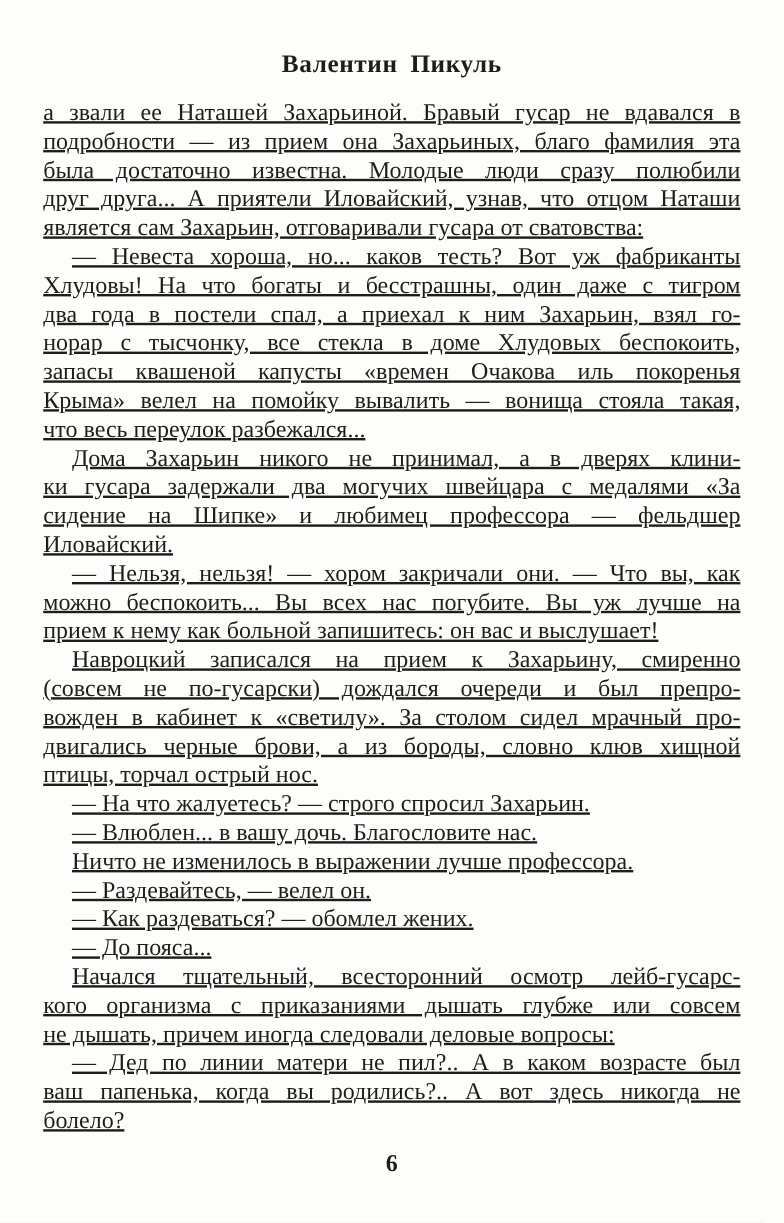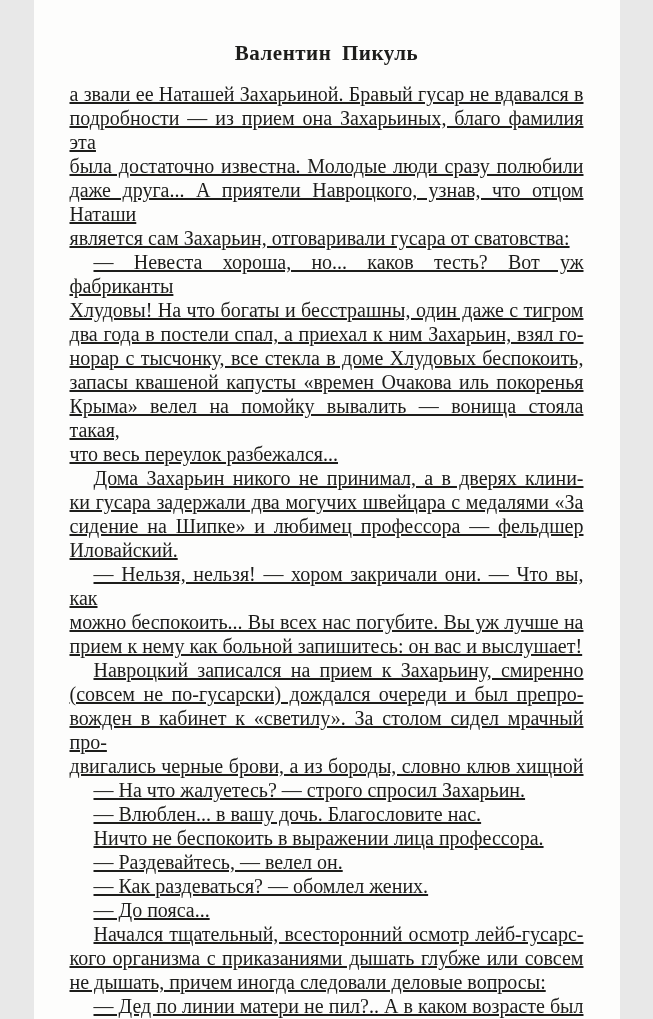--- a/index.html
+++ b/index.html
@@ -5,21 +5,21 @@
   html, body {
     margin: 0;
     padding: 0;
   }
   body {
     background: #e8e8e8;
     font-family: "Liberation Serif", "DejaVu Serif", serif;
   }
   .page {
     position: relative;
-    width: 586px;
+    width: 653px;
     height: 1019px;
     margin: 0 auto;
     box-sizing: border-box;
     padding: 0 36px;
     background: #fdfdfc;
     color: #1d1d1b;
     overflow: hidden;
   }
   .running-head {
     margin-top: 42px;
@@ -64,21 +64,21 @@
 <body>
 
 <div class="page" style="background: rgb(253, 253, 252); color: rgb(29, 29, 27);">
   <div class="running-head">Валентин Пикуль</div>
 
   <div class="page-body">
       <div class="para">
         <div class="line">а звали ее Наташей Захарьиной. Бравый гусар не вдавался в</div>
         <div class="line">подробности — из прием она Захарьиных, благо фамилия эта</div>
         <div class="line">была достаточно известна. Молодые люди сразу полюбили</div>
-        <div class="line">даже друга... А приятели Навроцкого, узнав, что отцом Наташи</div>
+        <div class="line">друг друга... А приятели Иловайский, узнав, что отцом Наташи</div>
         <div class="line last">является сам Захарьин, отговаривали гусара от сватовства:</div>
       </div>
       <div class="para">
         <div class="line first-indent">— Невеста хороша, но... каков тесть? Вот уж фабриканты</div>
         <div class="line">Хлудовы! На что богаты и бесстрашны, один даже с тигром</div>
         <div class="line">два года в постели спал, а приехал к ним Захарьин, взял го-</div>
         <div class="line">норар с тысчонку, все стекла в доме Хлудовых беспокоить,</div>
         <div class="line">запасы квашеной капусты «времен Очакова иль покоренья</div>
         <div class="line">Крыма» велел на помойку вывалить — вонища стояла такая,</div>
         <div class="line last">что весь переулок разбежался...</div>
@@ -92,29 +92,30 @@
       <div class="para">
         <div class="line first-indent">— Нельзя, нельзя! — хором закричали они. — Что вы, как</div>
         <div class="line">можно беспокоить... Вы всех нас погубите. Вы уж лучше на</div>
         <div class="line last">прием к нему как больной запишитесь: он вас и выслушает!</div>
       </div>
       <div class="para">
         <div class="line first-indent">Навроцкий записался на прием к Захарьину, смиренно</div>
         <div class="line">(совсем не по-гусарски) дождался очереди и был препро-</div>
         <div class="line">вожден в кабинет к «светилу». За столом сидел мрачный про-</div>
         <div class="line">двигались черные брови, а из бороды, словно клюв хищной</div>
+        <div class="line last">птицы, торчал острый нос.</div>
       </div>
       <div class="para">
         <div class="line last first-indent">— На что жалуетесь? — строго спросил Захарьин.</div>
       </div>
       <div class="para">
         <div class="line last first-indent">— Влюблен... в вашу дочь. Благословите нас.</div>
       </div>
       <div class="para">
-        <div class="line last first-indent">Ничто не беспокоить в выражении лица профессора.</div>
+        <div class="line last first-indent">Ничто не изменилось в выражении лучше профессора.</div>
       </div>
       <div class="para">
         <div class="line last first-indent">— Раздевайтесь, — велел он.</div>
       </div>
       <div class="para">
         <div class="line last first-indent">— Как раздеваться? — обомлел жених.</div>
       </div>
       <div class="para">
         <div class="line last first-indent">— До пояса...</div>
       </div>

